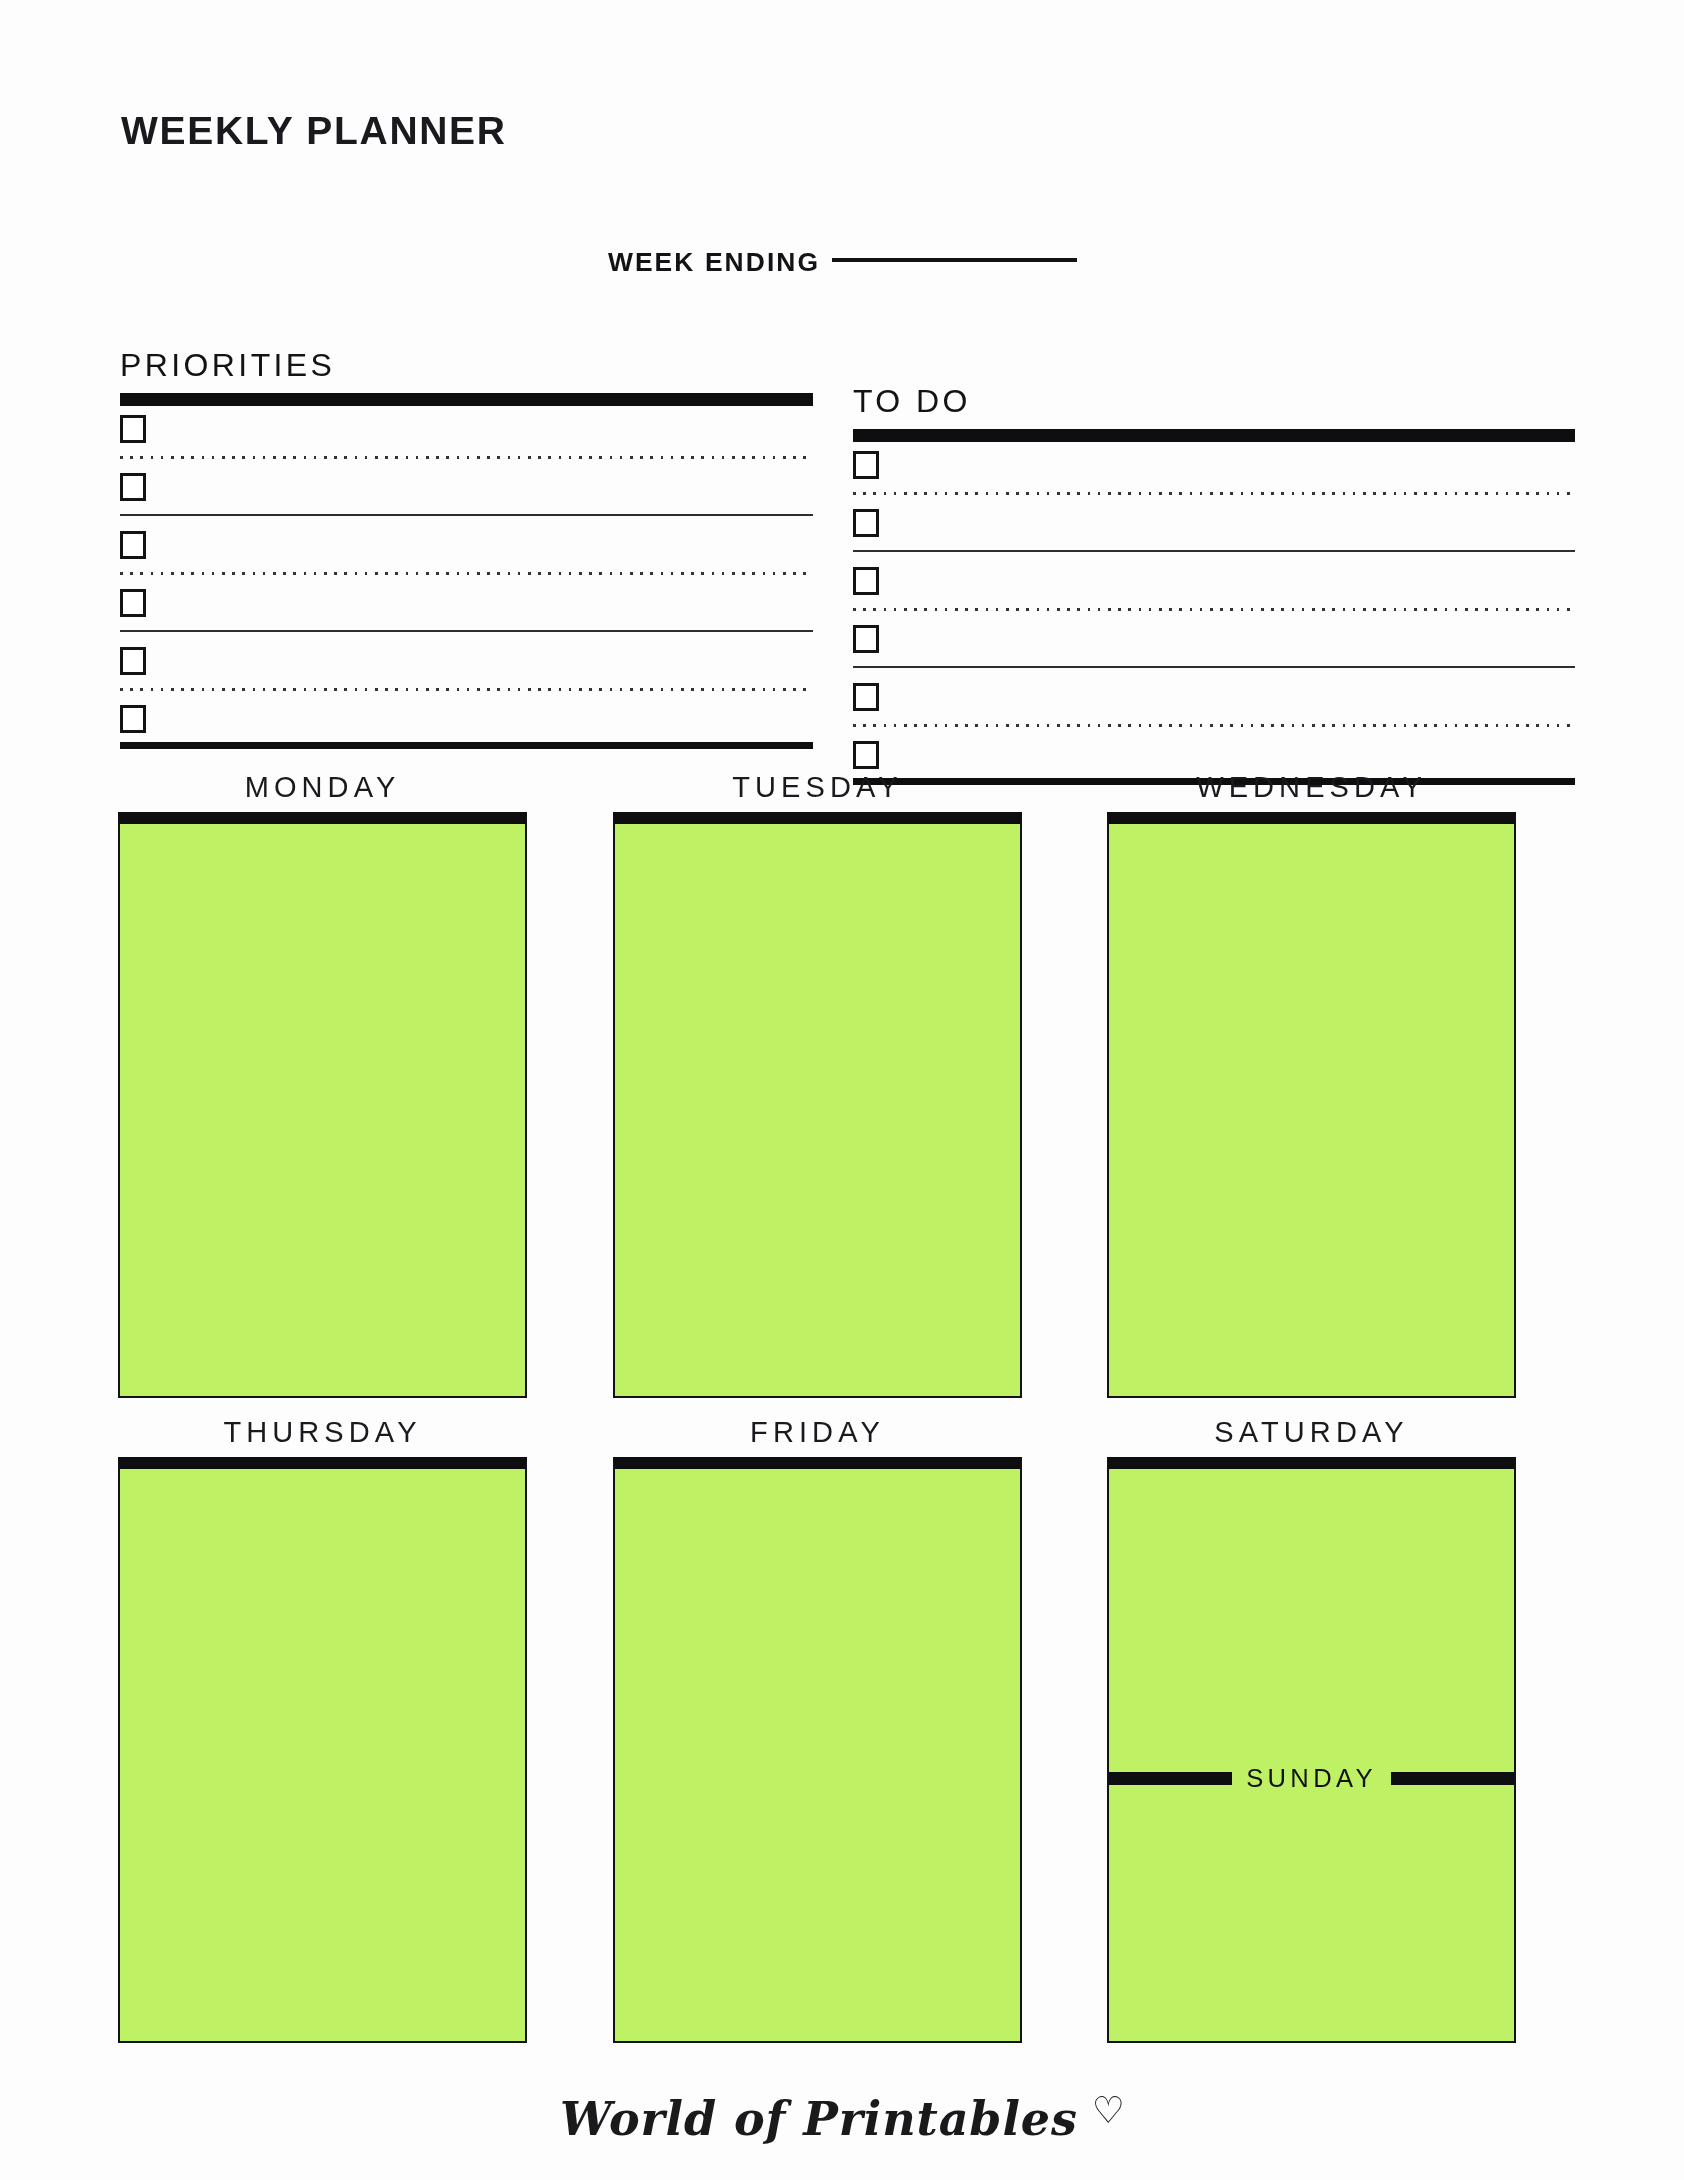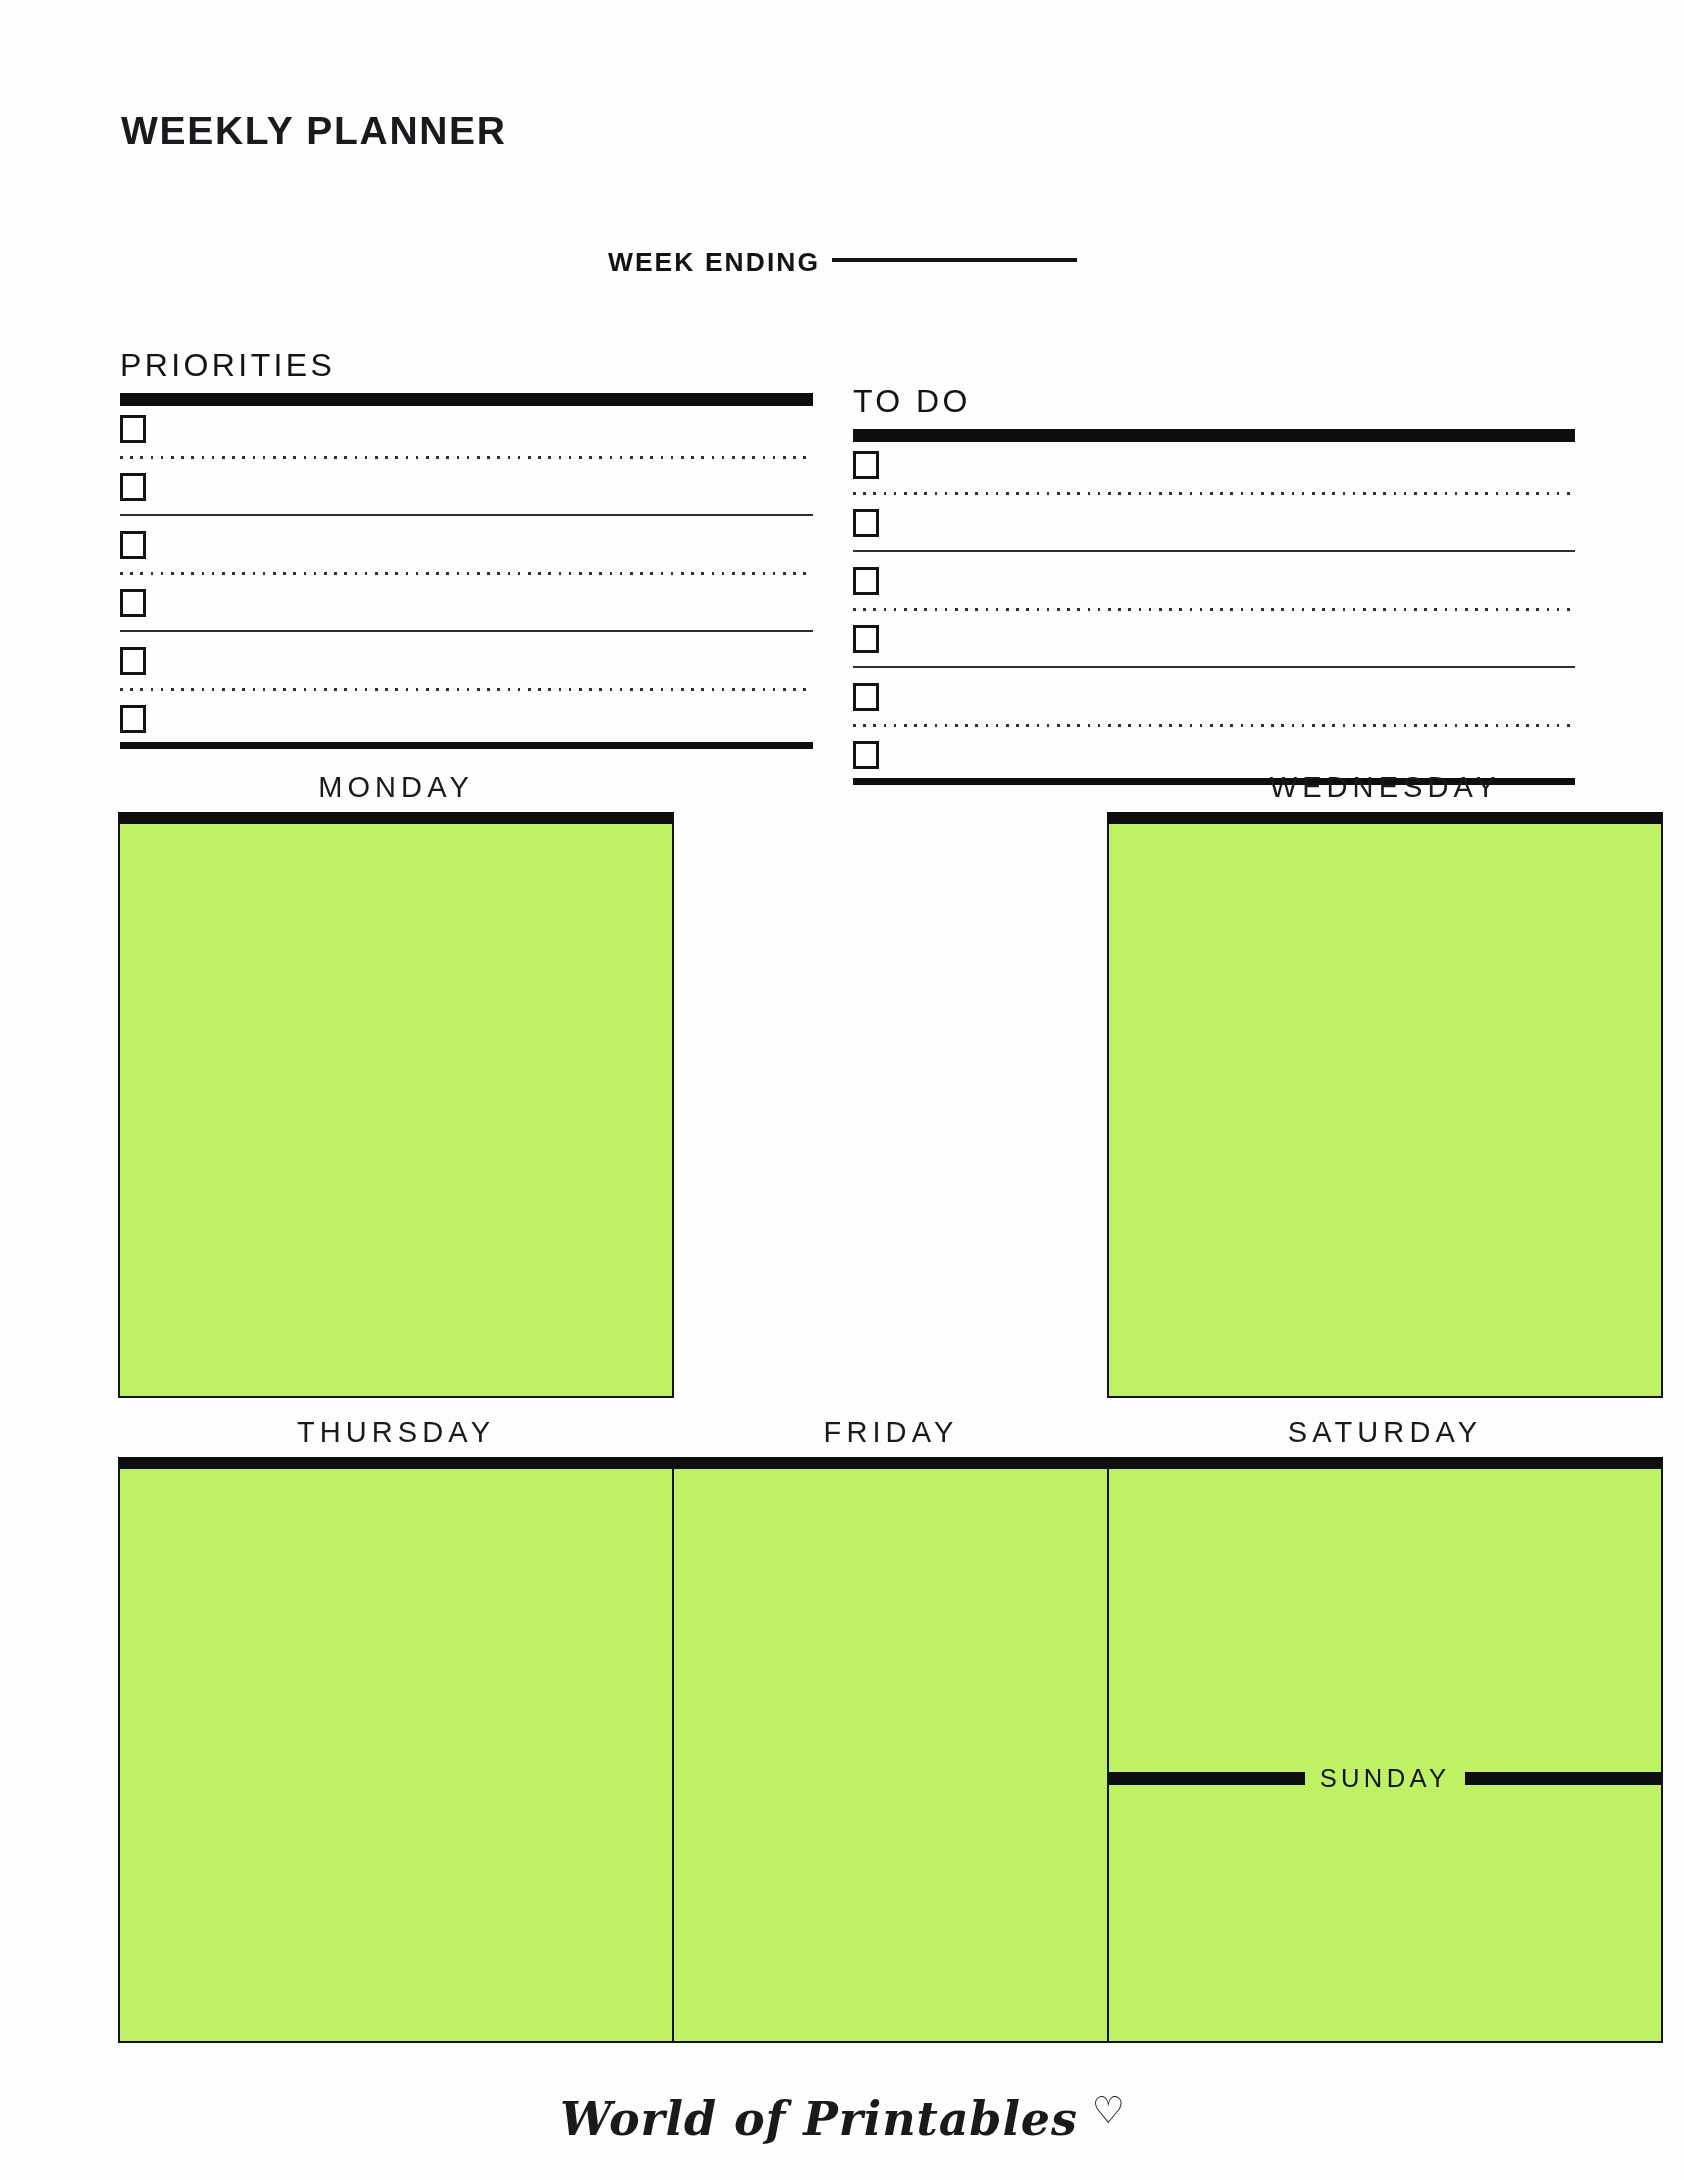--- a/index.html
+++ b/index.html
@@ -39,21 +39,21 @@
   }
   .write-line { position:absolute; left:0; right:0; top:41px; }
   .write-line.dotted {
     height:2.6px;
     background:repeating-linear-gradient(90deg,#333 0 2.6px,transparent 2.6px 10.2px);
   }
   .write-line.solid { height:2.1px; background:#2e2e2e; }
   .write-line.thick { top:37px; height:6.8px; background:#0e0e10; }
 
   
-  .day-col { position:absolute; width:556px;text-align:center; }
+  .day-col { position:absolute; width:409px;text-align:center; }
   .day-col.c1 { left:118px; }  .day-col.c2 { left:613px; }  .day-col.c3 { left:1107px; }
   .day-col.r1 { top:763px; }   .day-col.r2 { top:1408px; }
   .day-header {
     height:49px; display:flex; align-items:center; justify-content:center;
     font-size:29px; font-weight:500; letter-spacing:5.1px; color:#1a1a1e;
   }
   .day-box {
     position:relative; height:586px; background:#bef264;
     border:2.6px solid #131316; border-top:12.8px solid #0e0e10;
   }
@@ -149,20 +149,24 @@
         <span class="checkbox"></span>
         <div class="write-line thick"></div>
       </div>
     </div>
   </section>
 
   <div class="day-col r1 c1">
     <div class="day-header">MONDAY</div>
     <div class="day-box"></div>
   </div>
+  <div class="day-col r1 c2">
+    <div class="day-header">TUESDAY</div>
+    <div class="day-box"></div>
+  </div>
   <div class="day-col r1 c3">
     <div class="day-header">WEDNESDAY</div>
     <div class="day-box"></div>
   </div>
 
   <div class="day-col r2 c2">
     <div class="day-header">FRIDAY</div>
     <div class="day-box"></div>
   </div>
   <div class="day-col r2 c1">

